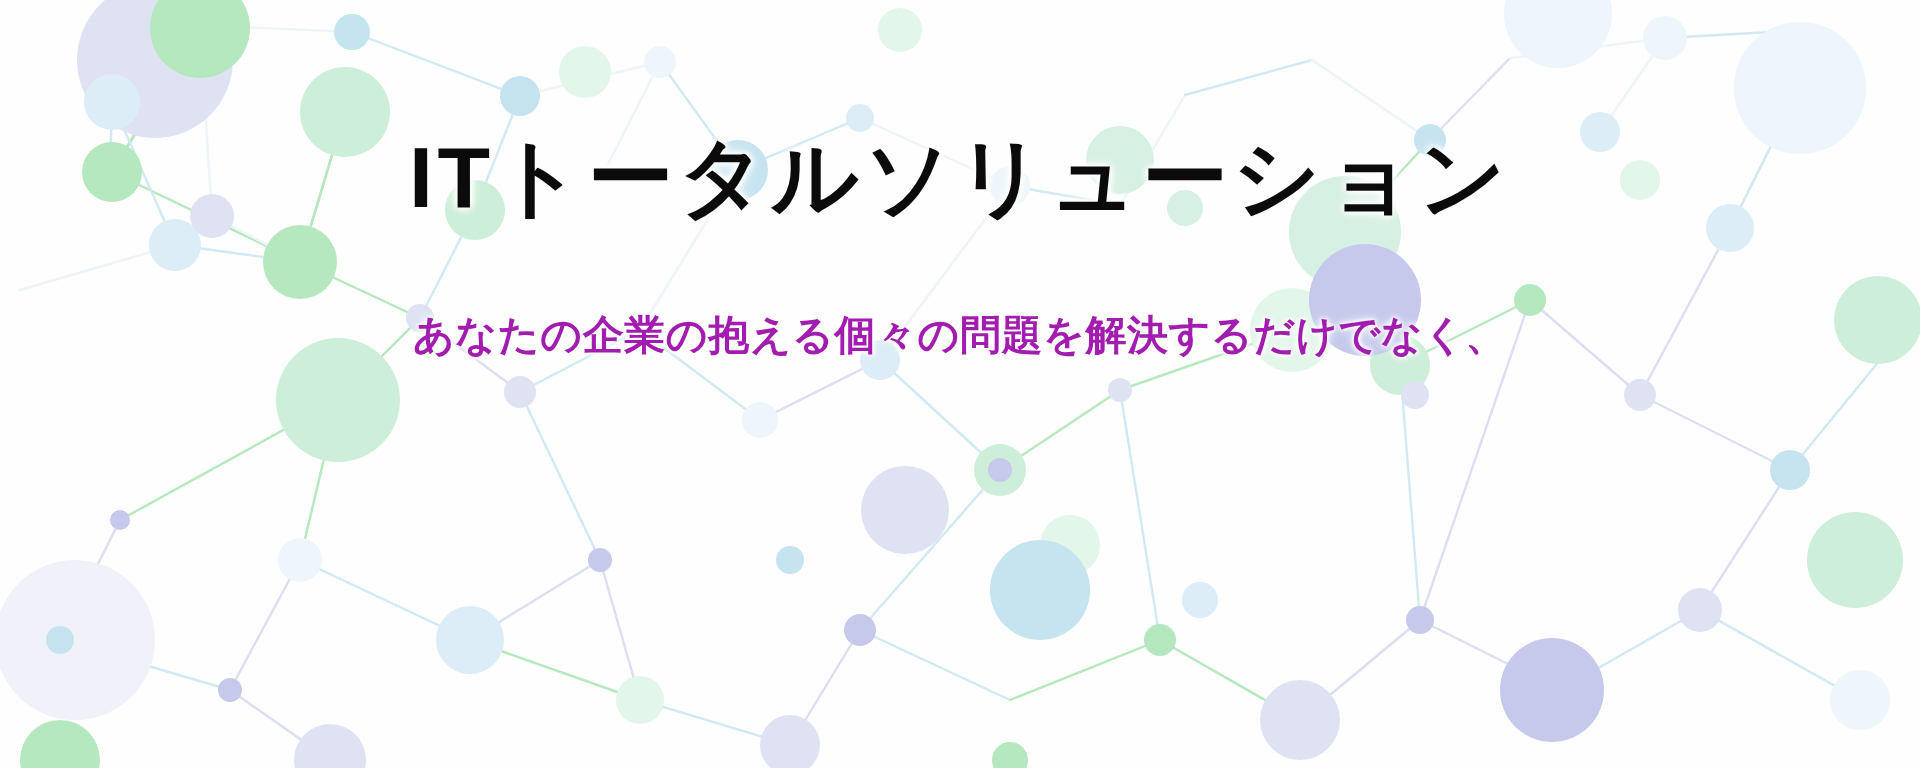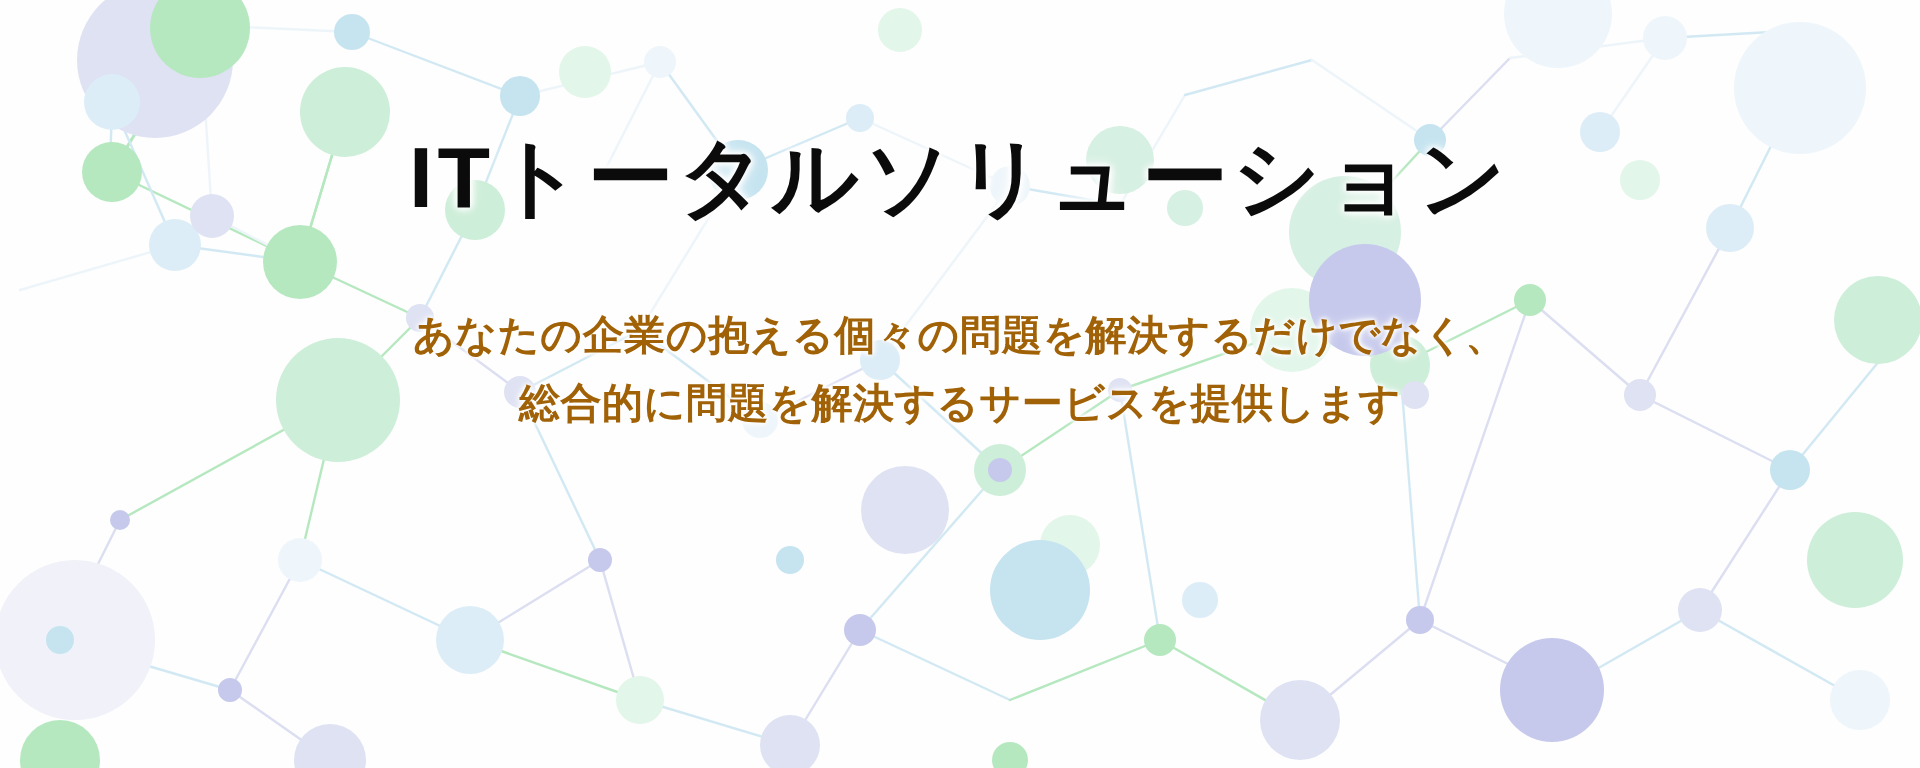--- a/index.html
+++ b/index.html
@@ -67,21 +67,21 @@
     display: flex;
     flex-direction: column;
     gap: 18px;
   }
 
   .hero-subtitle-line {
     font-size: 41px;
     line-height: 1.22;
     font-weight: 700;
     letter-spacing: 0.012em;
-    color: #a16207;
+    color: #a21caf;
     white-space: nowrap;
     text-shadow:
        0 0  6px rgba(255,255,255,0.95),
        0 0 12px rgba(255,255,255,0.9),
        1px 0 4px rgba(255,255,255,0.9),
       -1px 0 4px rgba(255,255,255,0.9);
   }
 </style>
 </head>
 <body>
@@ -268,17 +268,16 @@
       <circle class="n-ls" cx="790" cy="745" r="30"></circle>
     </g>
   </svg>
 
   <div class="hero-content">
 
     <h1 class="hero-title">ITトータルソリューション</h1>
 
     <div class="hero-subtitle">
       <div class="hero-subtitle-line">あなたの企業の抱える個々の問題を解決するだけでなく、</div>
-      <div class="hero-subtitle-line">総合的に問題を解決するサービスを提供します</div>
     </div>
 
   </div>
 </div>
 
 </body></html>

